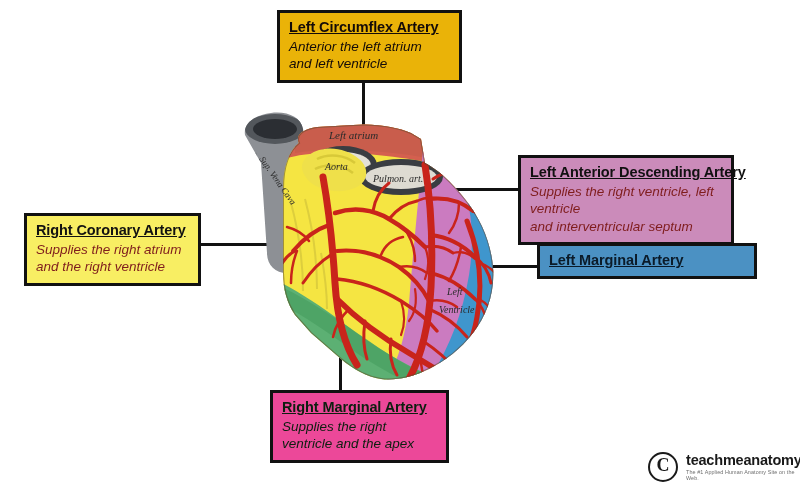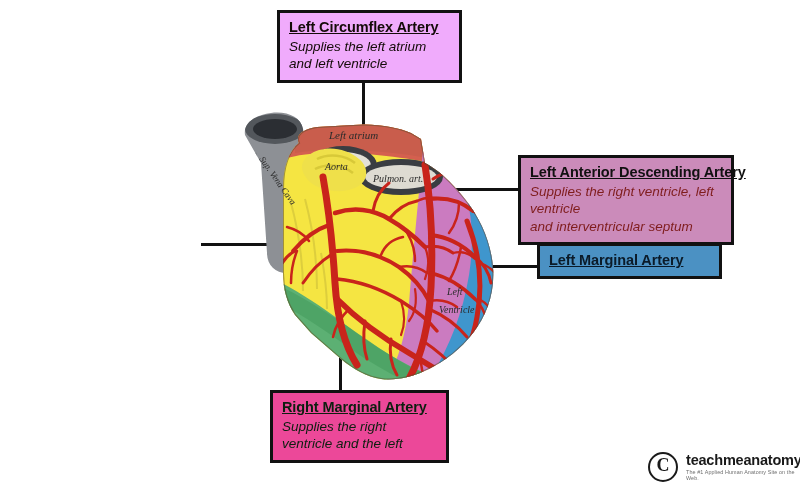--- a/index.html
+++ b/index.html
@@ -37,21 +37,21 @@
   .label-desc {
     font-style: italic;
     font-size: 13.5px;
     line-height: 1.28;
     color: #7f1d1d;
     margin-top: 2px;
     white-space: pre-line;
   }
 
   
-  .box-lca   { background: #f0abfc; }
+  .box-lca   { background: #eab308; }
   .box-lad   { background: #cb8bba; }
   .box-lma   { background: #4b91c3; }
   .box-rca   { background: #f8ee63; }
   .box-rma   { background: #ec4899; }
 
   .box-lca .label-title, .box-lca .label-desc { color: #140b08; }
   .box-rma .label-title, .box-rma .label-desc { color: #0d1f10; }
   .box-lma .label-title, .box-lma .label-desc { color: #0b1b29; }
 
   
@@ -261,39 +261,44 @@
       <text class="vessel-label" x="104" y="36" font-size="11">Left atrium</text>
       <text class="vessel-label" x="100" y="67" font-size="10" fill="#3c3f44">Aorta</text>
       <text class="vessel-label" x="148" y="79" font-size="10" fill="#3c3f44">Pulmon. art.</text>
       <text class="vessel-label" x="222" y="192" font-size="10">Left</text>
       <text class="vessel-label" x="214" y="210" font-size="10">Ventricle</text>
     </svg>
   </div>
 
   <div class="label-box box-lca" style="left:277px; top:10px; width:185px;">
     <div class="label-title">Left Circumflex Artery</div>
-    <div class="label-desc">Supplies the left atrium
+    <div class="label-desc">Anterior the left atrium
 and left ventricle</div>
   </div>
 
   <div class="label-box box-lad" style="left:518px; top:155px; width:216px;">
     <div class="label-title">Left Anterior Descending Artery</div>
     <div class="label-desc">Supplies the right ventricle, left ventricle
 and interventricular septum</div>
   </div>
 
-  <div class="label-box box-lma" style="left:537px; top:243px; width:185px;">
+  <div class="label-box box-lma" style="left:537px; top:243px; width:220px;">
     <div class="label-title">Left Marginal Artery</div>
   </div>
 
+  <div class="label-box box-rca" style="left:24px; top:213px; width:177px;">
+    <div class="label-title">Right Coronary Artery</div>
+    <div class="label-desc">Supplies the right atrium
+and the right ventricle</div>
+  </div>
 
   <div class="label-box box-rma" style="left:270px; top:390px; width:179px;">
     <div class="label-title">Right Marginal Artery</div>
     <div class="label-desc">Supplies the right
-ventricle and the left</div>
+ventricle and the apex</div>
   </div>
 
   <div id="logo">
     <div class="c-mark">C</div>
     <div>
       <div class="wordmark">teachmeanatomy</div>
       <div class="tagline">The #1 Applied Human Anatomy Site on the Web.</div>
     </div>
   </div>
 

